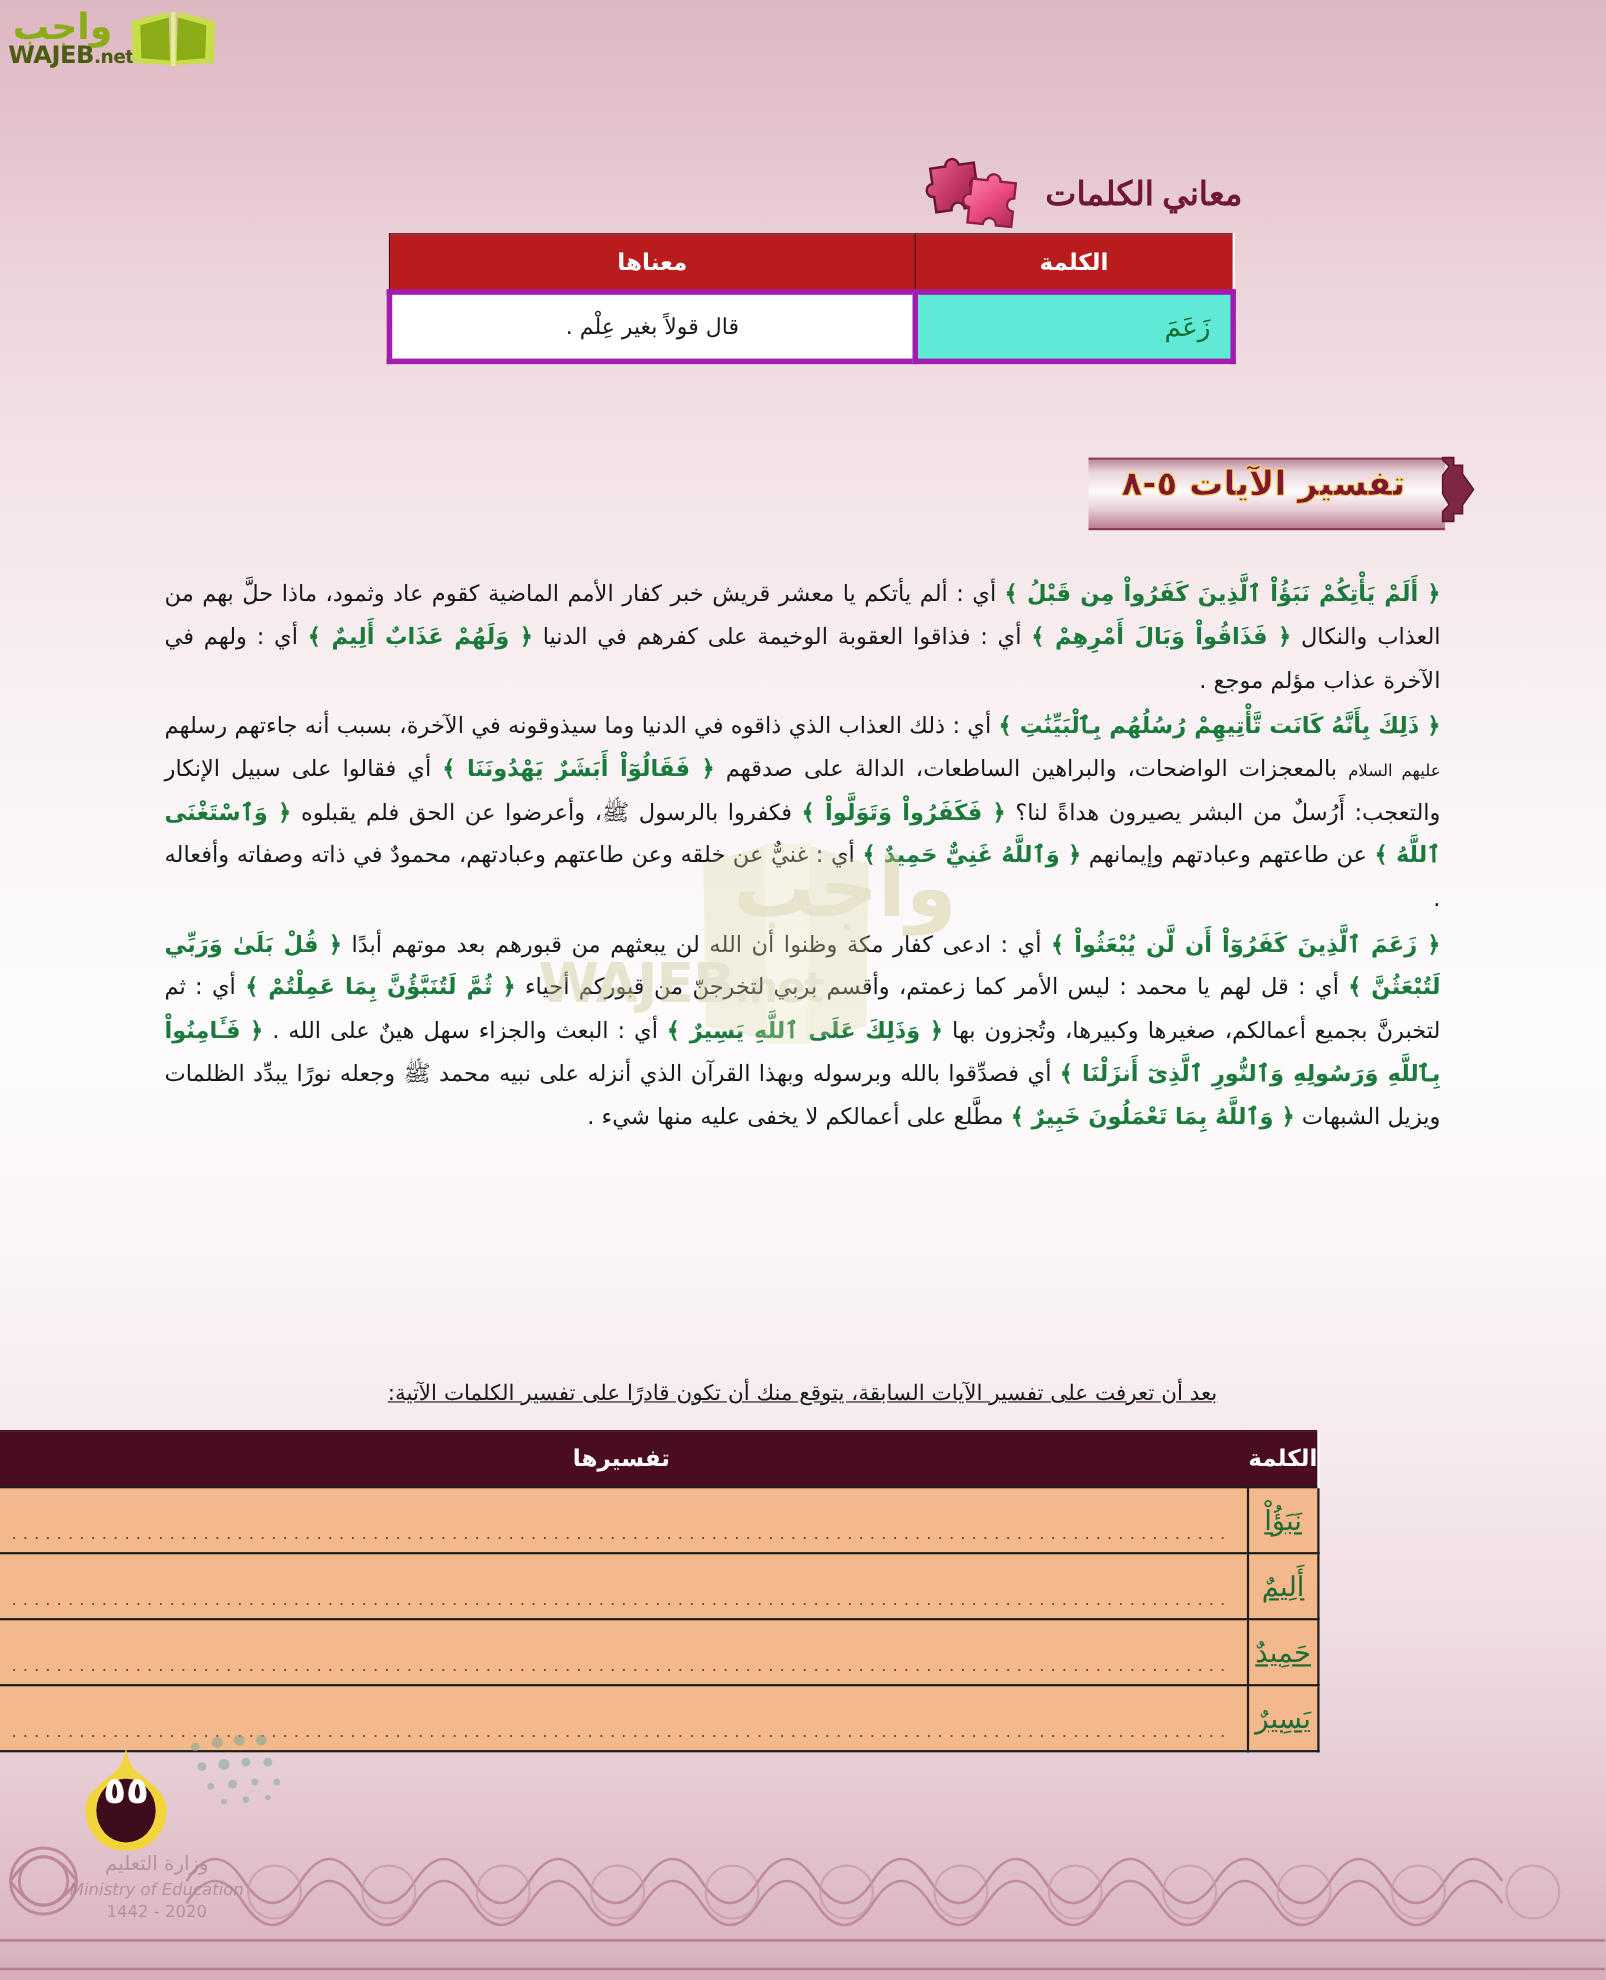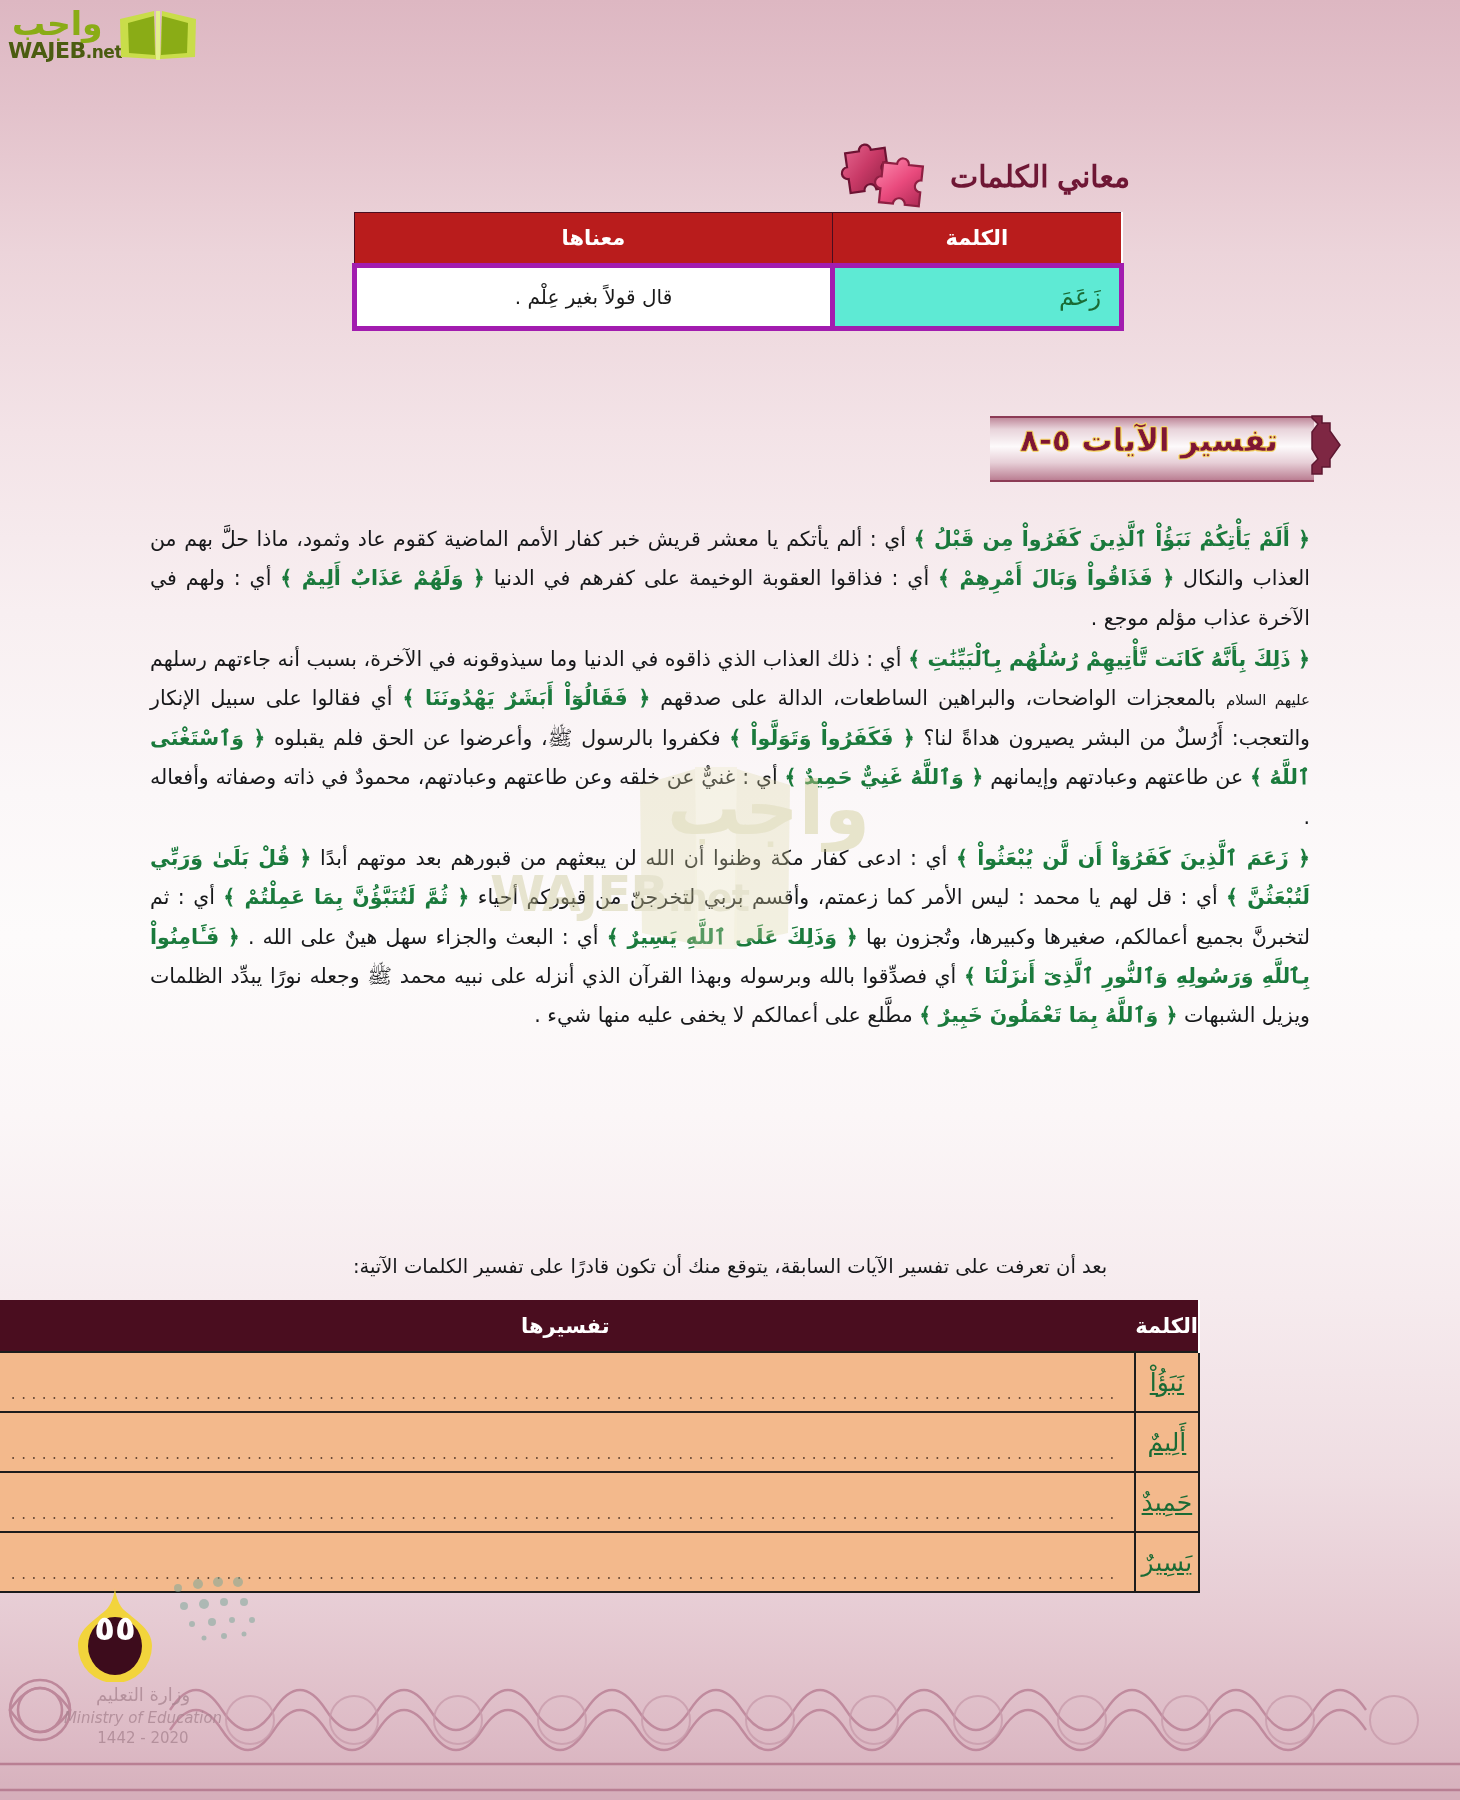--- a/index.html
+++ b/index.html
@@ -12,21 +12,21 @@
 
   
   .wajeb-logo{position:absolute;left:6px;top:2px;width:180px;height:62px;}
   .wajeb-ar{position:absolute;left:6px;top:2px;font-size:33px;font-weight:bold;color:#8aac16;letter-spacing:-1px;}
   .wajeb-en{position:absolute;left:2px;top:36px;font-size:22px;font-weight:bold;color:#4b5c10;letter-spacing:-.5px;}
   .wajeb-en .dot{font-size:17px;}
   .book-ico{position:absolute;left:112px;top:5px;width:80px;height:58px;}
 
   
   .sec-head{position:absolute;right:330px;top:140px;display:flex;align-items:center;gap:14px;}
-  .sec-head .ttl{font-size:30px;font-weight:bold;color:#6f1735;font-family:Liberation Sans, sans-serif;white-space:nowrap;}
+  .sec-head .ttl{font-size:30px;font-weight:bold;color:#6f1735;font-family:Liberation Serif, serif;white-space:nowrap;}
   .puzzle{width:100px;height:72px;position:relative;}
 
   
   .tbl1{position:absolute;right:336px;top:212px;width:772px;border-collapse:collapse;}
   .tbl1 th{background:#b91c1c;color:#fff;font-size:21px;font-weight:bold;padding:13px 0;border:1px solid #4a0d1f;}
   .tbl1 th.sep{border-right:2px solid #fff;}
   .tbl1 td{border:5px solid #a21caf;font-size:20px;padding:15px 18px;vertical-align:middle;}
   .tbl1 td.word{background:#5eead4;color:#1a6b35;text-align:right;width:248px;font-size:24px;}
   .tbl1 td.mean{background:#fff;color:#1a1a1a;text-align:center;}
   .tbl1 col.c1{width:248px}
@@ -48,21 +48,21 @@
   .q{color:#1a7a3c;font-weight:bold;}
   .sm{font-size:15px;}
 
   
   .wm{position:absolute;left:490px;top:755px;width:420px;height:230px;opacity:.42;pointer-events:none;}
   .wm-ar{position:absolute;right:40px;top:10px;font-size:74px;font-weight:bold;color:#ccc98e;}
   .wm-en{position:absolute;left:0px;top:110px;font-size:50px;font-weight:bold;color:#c9c696;letter-spacing:-1px;}
   .wm-en .dot{font-size:38px;}
 
   
-  .instr{position:absolute;right:150px;top:1255px;width:1160px;text-align:center;font-size:19.5px;color:#17181a;}
+  .instr{position:absolute;right:150px;top:1255px;width:1160px;text-align:center;font-size:19.5px;color:#17181a;text-decoration:underline;}
 
   
   .tbl2{position:absolute;right:260px;top:1300px;width:940px;border-collapse:collapse;}
   .tbl2 th{background:#4a0d1f;color:#fff;font-size:21px;font-weight:bold;padding:13px 0;border:1px solid #4a0d1f;}
   .tbl2 th.sep{border-right:2px solid #fff;}
   .tbl2 td{border:2px solid #1c1c1c;background:#f3b98c;height:50px;vertical-align:bottom;}
   .tbl2 td.w2{width:160px;text-align:center;color:#1a6b35;font-size:25px;vertical-align:middle;text-decoration:underline;}
   .tbl2 td.f2{padding:0 14px 8px 14px;}
   .dots{display:block;font-size:15px;color:#6a4a36;letter-spacing:5.5px;white-space:nowrap;overflow:hidden;}
 

